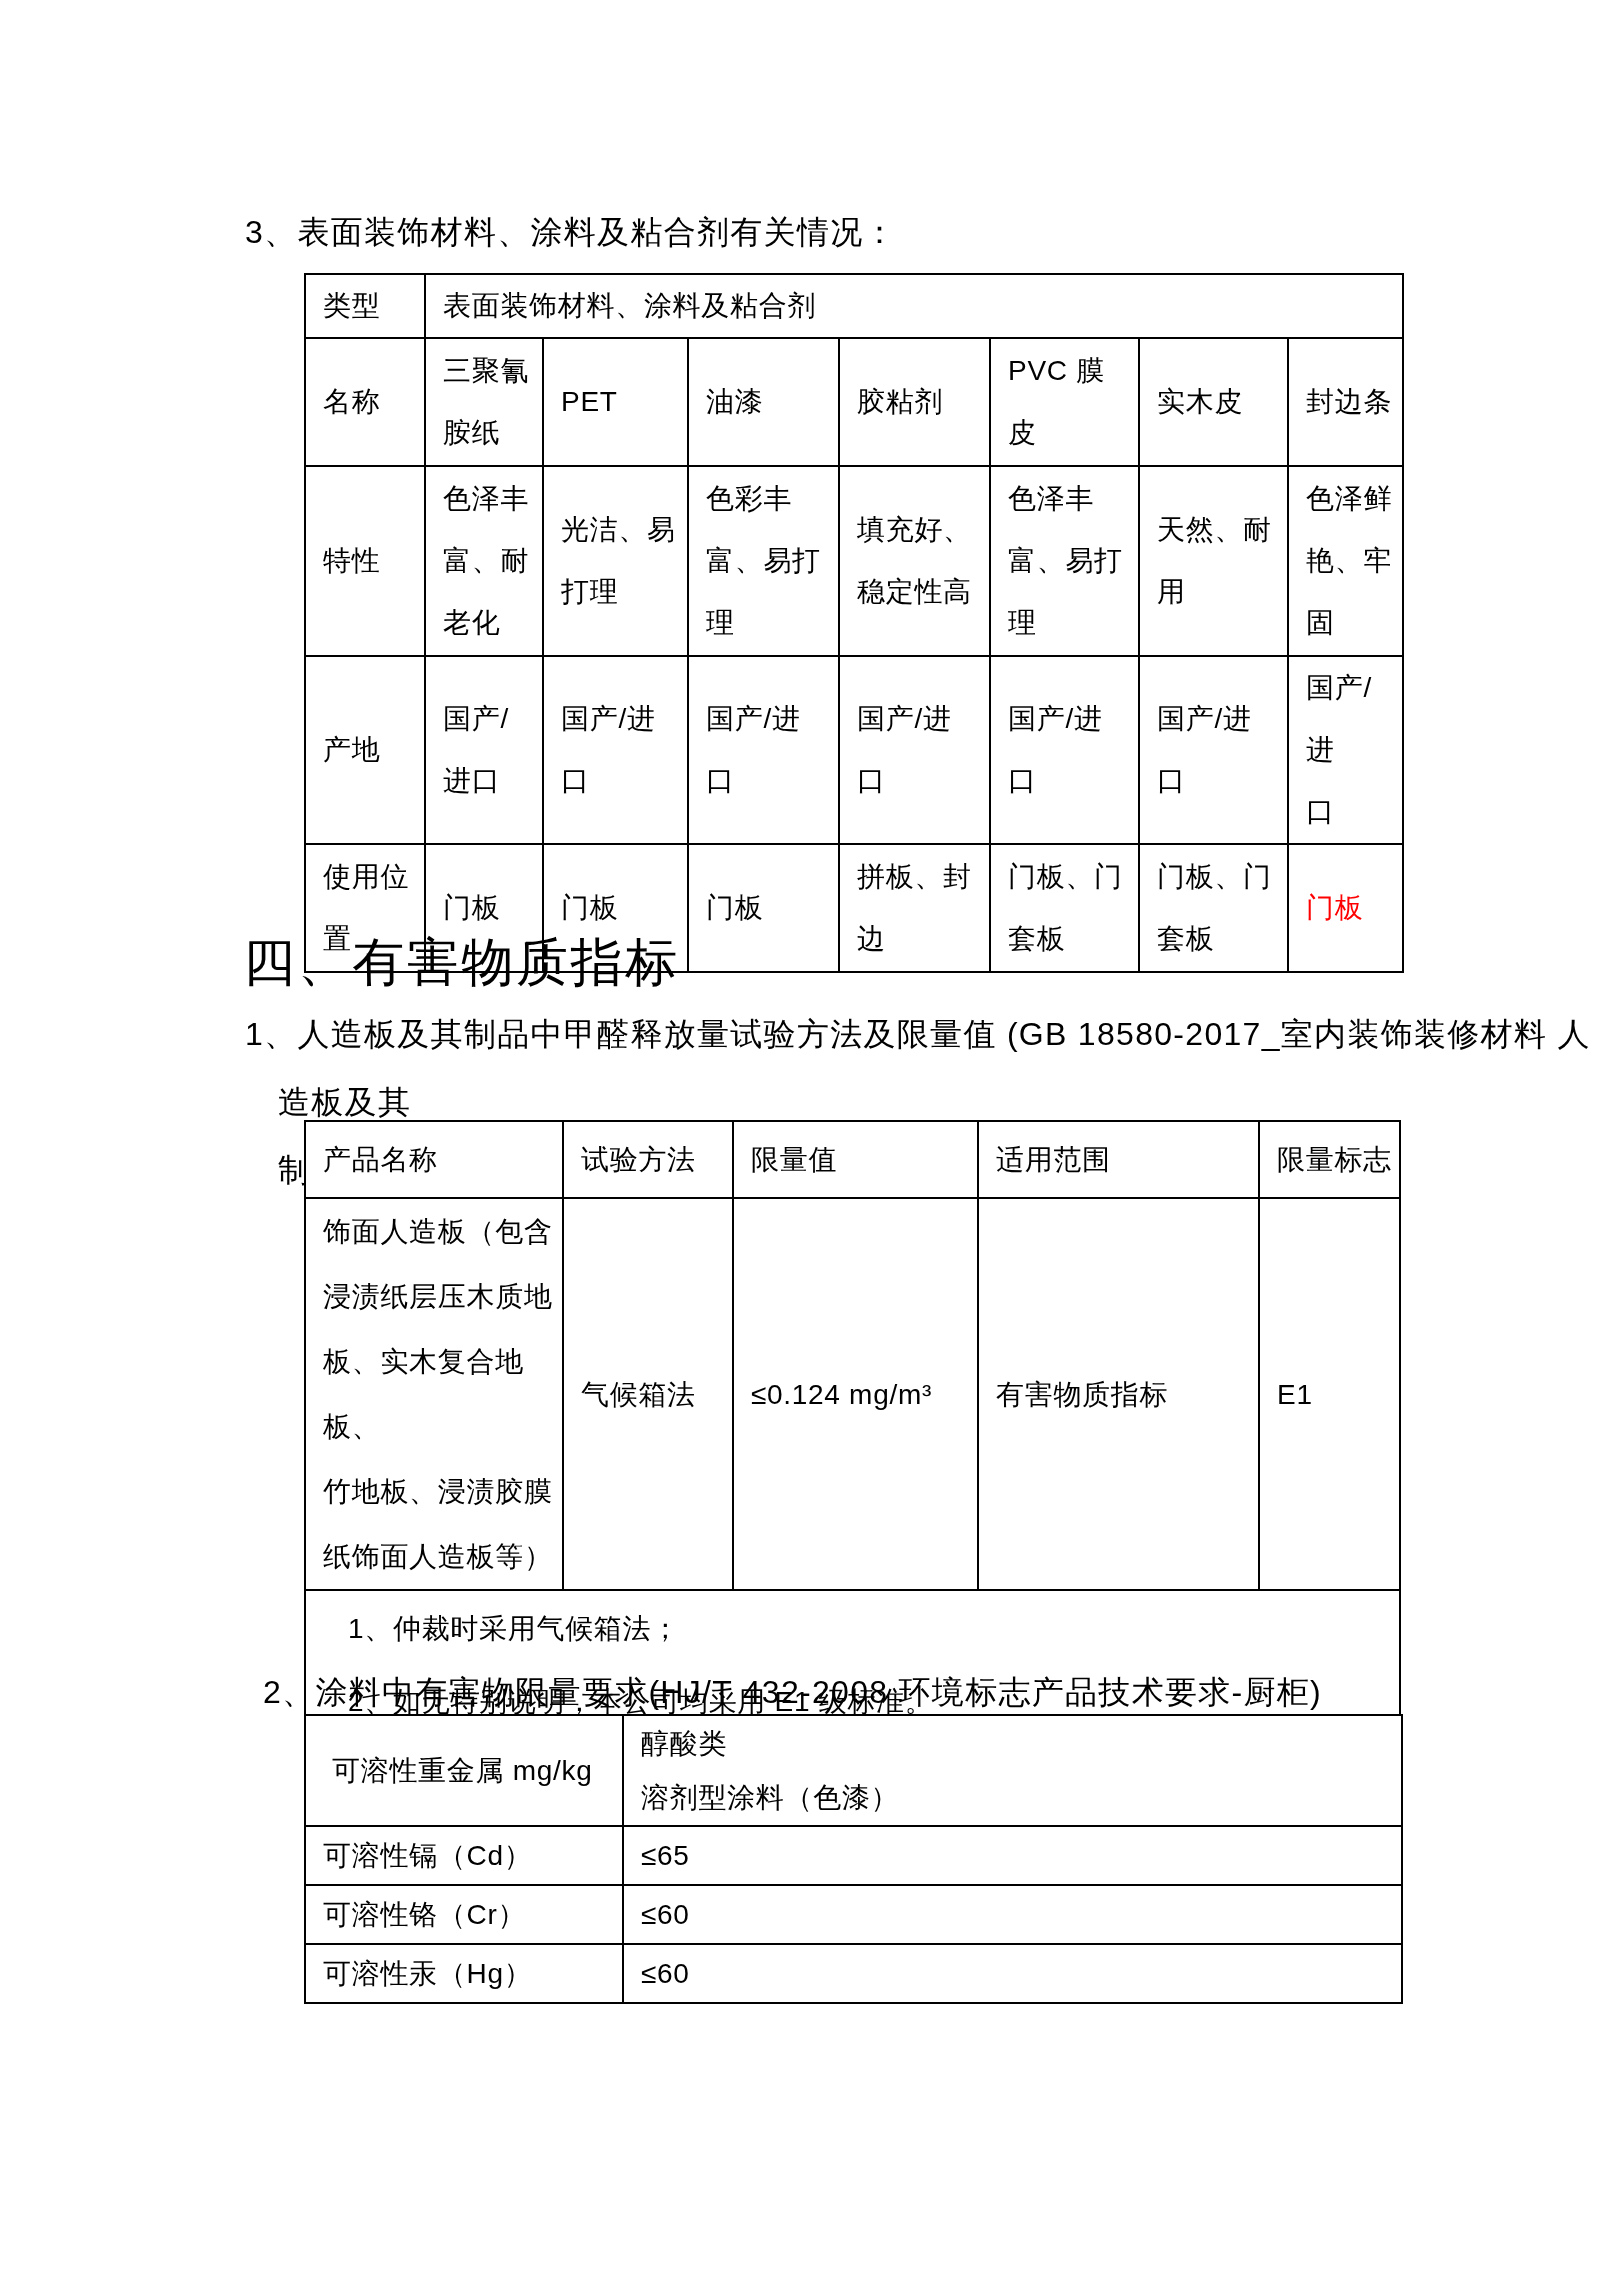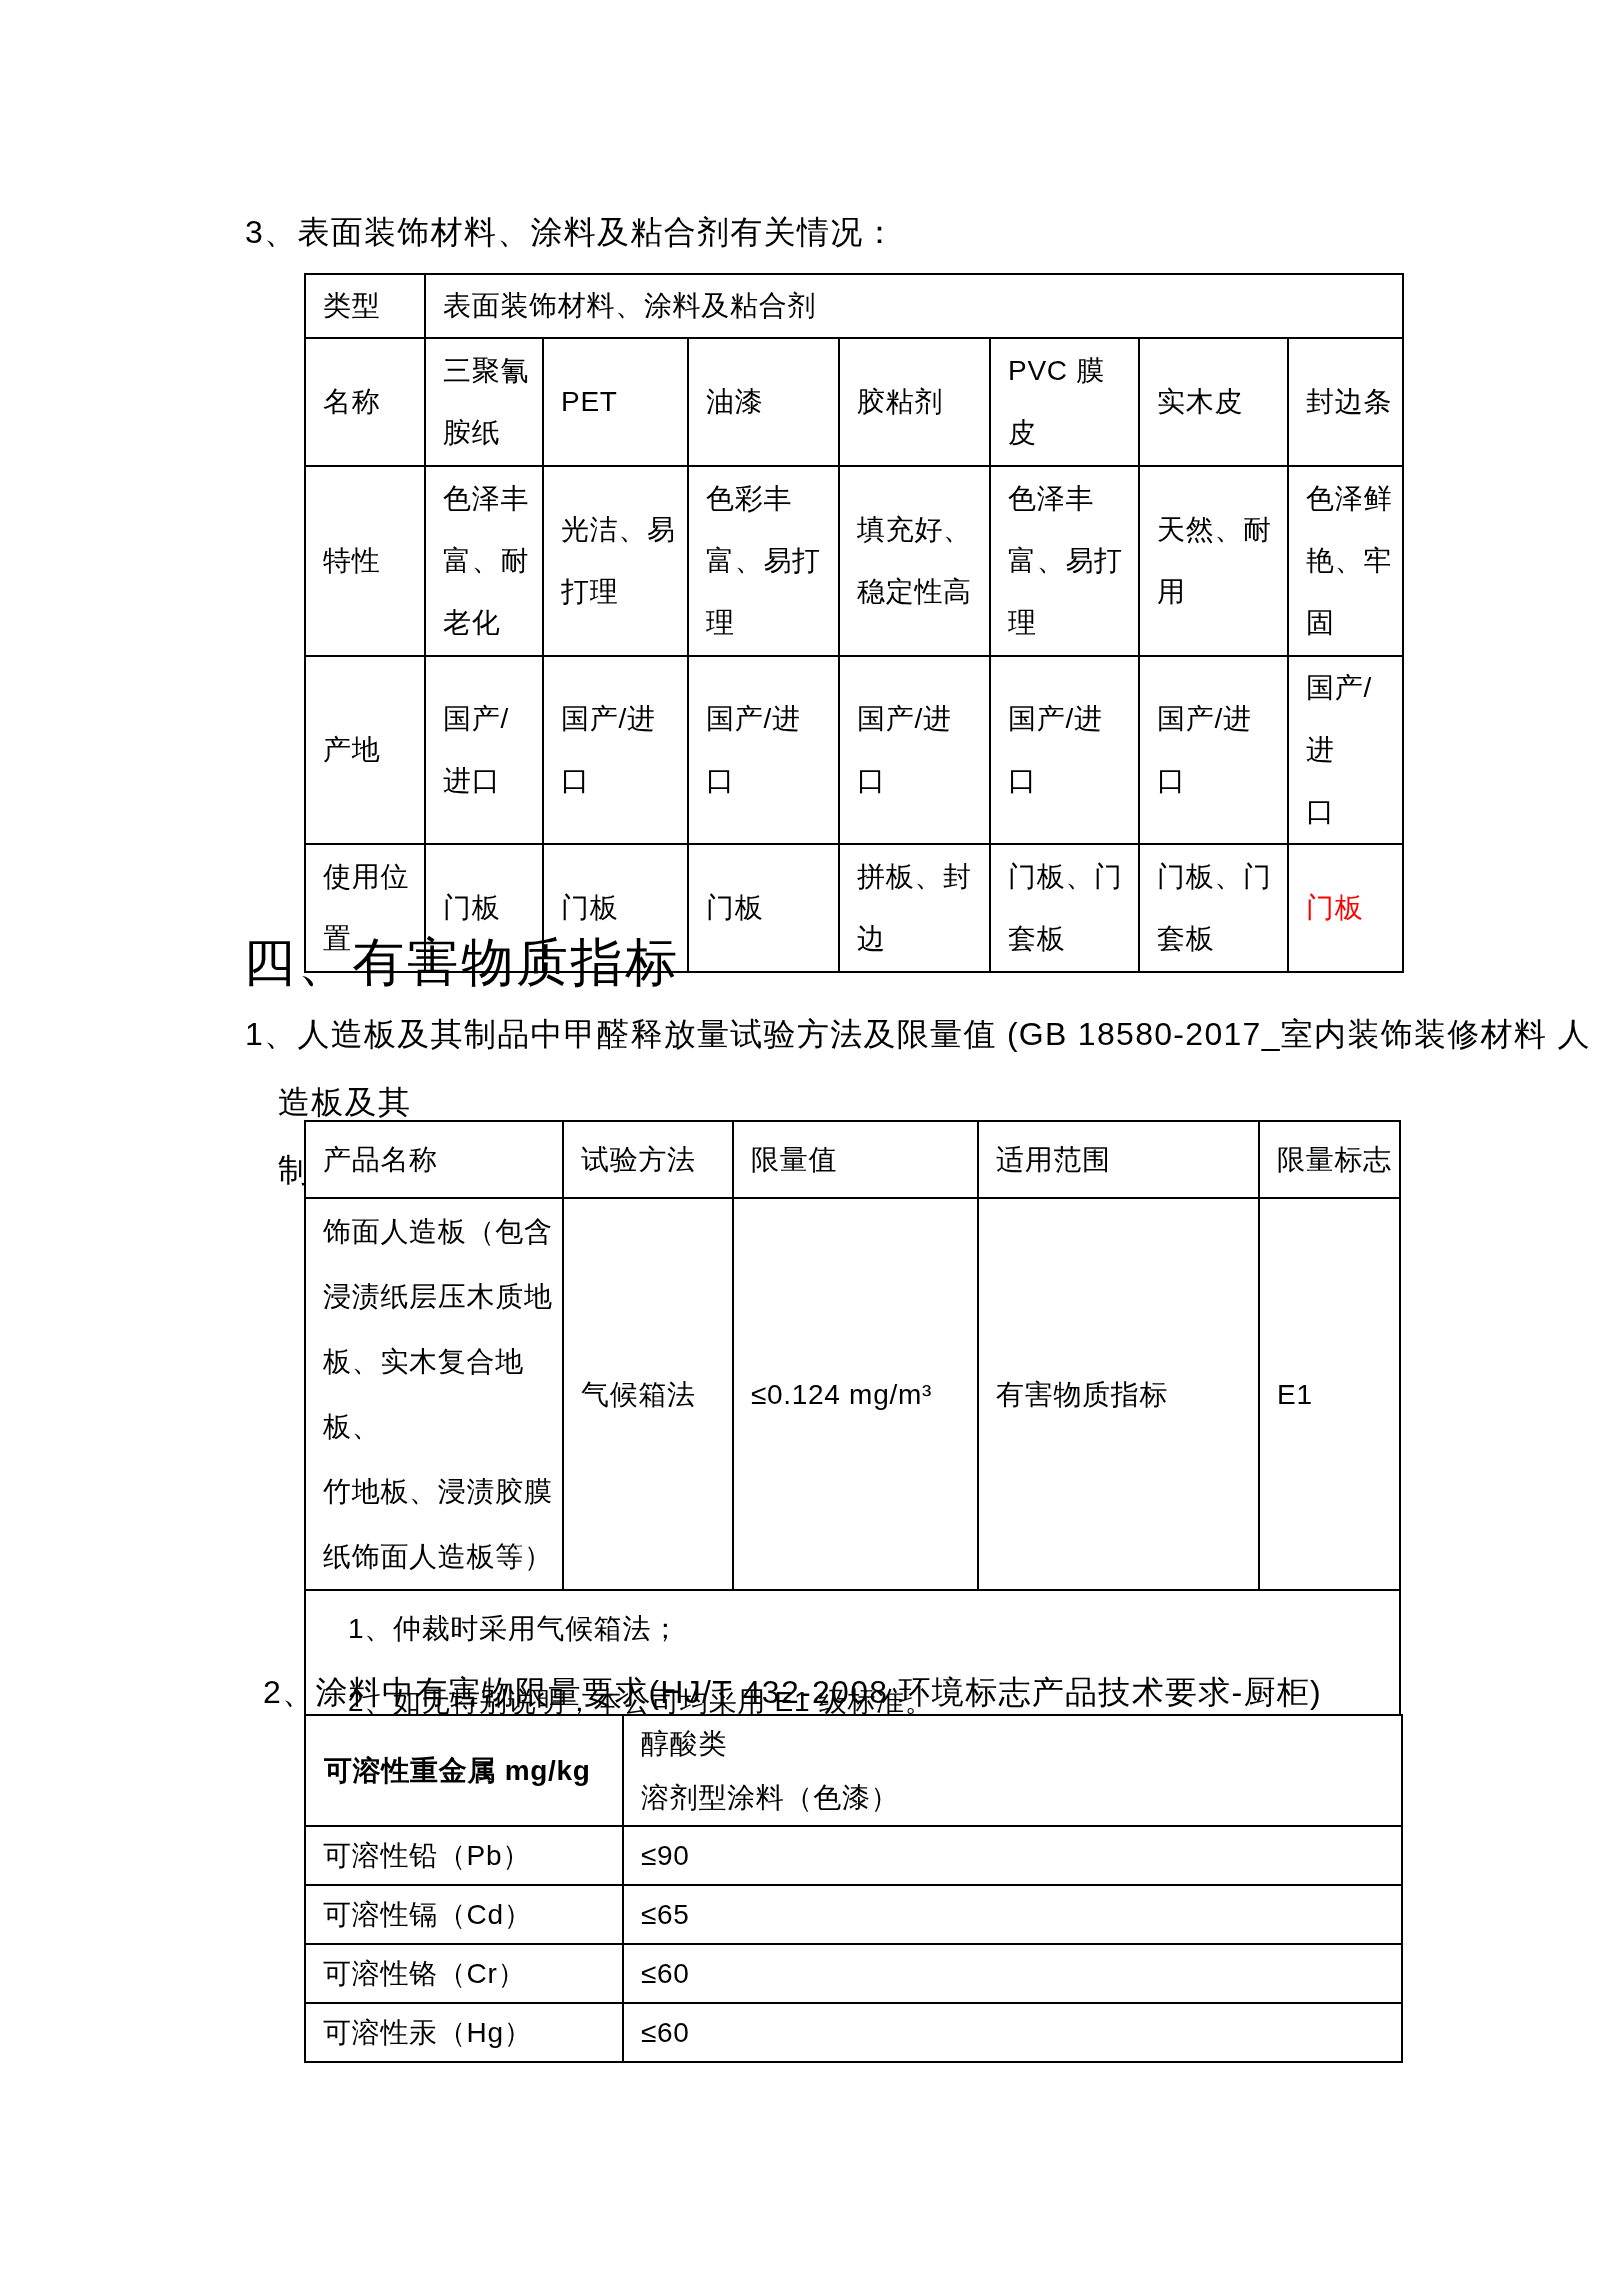--- a/index.html
+++ b/index.html
@@ -72,21 +72,21 @@
   #formaldehyde-table tr.t2-notes td {
     line-height: 73px;
     padding-left: 42px;
   }
 
   
   #coating-table tr.t3-head { height: 111px; }
   #coating-table tr.t3-head td { line-height: 54px; }
   #coating-table tr.t3-row { height: 59px; }
   #coating-table tr.t3-row td { line-height: 55px; }
-  #coating-table td.t3-label-head { padding-left: 18px; font-weight: bold; }
+  #coating-table td.t3-label-head { padding-left: 26px; }
 
   .hl { color: #ff0000; }
 </style>
 </head>
 <body style="color: rgb(0, 0, 0); background: rgb(255, 255, 255);">
 
 <div class="abs body-text single-line" style="left:245px; top:215px;">3、表面装饰材料、涂料及粘合剂有关情况：</div>
 
 <table class="doc abs" id="materials-table" style="left:304px; top:273px; width:1097px;">
   <colgroup>
@@ -215,24 +215,20 @@
     <col style="width:318px">
       <col style="width:779px">
   </colgroup>
   <tbody>
       <tr class="t3-head">
     <td class="t3-label-head">可溶性重金属 mg/kg</td>
     <td>醇酸类
 溶剂型涂料（色漆）</td>
   </tr>
   <tr class="t3-row">
-    <td>可溶性铅（Pb）</td>
-    <td>≤90</td>
-  </tr>
-  <tr class="t3-row">
     <td>可溶性镉（Cd）</td>
     <td>≤65</td>
   </tr>
   <tr class="t3-row">
     <td>可溶性铬（Cr）</td>
     <td>≤60</td>
   </tr>
   <tr class="t3-row">
     <td>可溶性汞（Hg）</td>
     <td>≤60</td>

